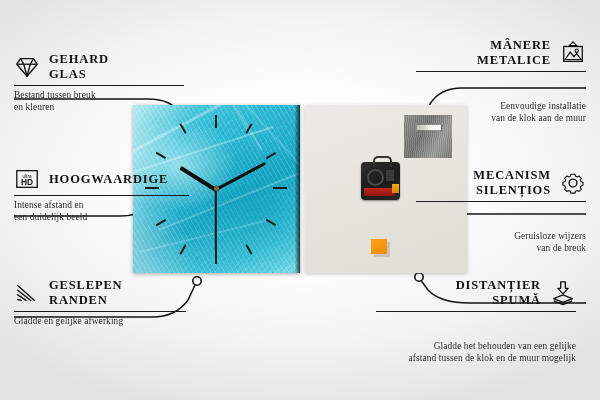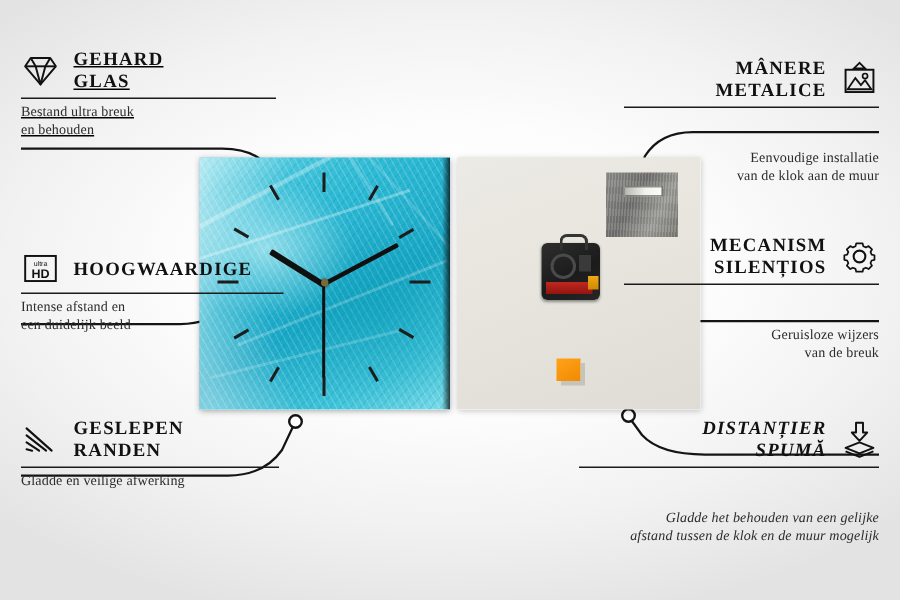--- a/index.html
+++ b/index.html
@@ -248,42 +248,42 @@
         <div class="mech-dial"></div>
         <div class="mech-chip"></div>
         <div class="battery">
           <div class="battery-plus"></div>
         </div>
       </div>
       <div class="spacer-foam"></div>
     </div>
   </div>
 
-  <div class="callout left" style="left:14px; top:32px; width:170px;text-decoration:underline;">
+  <div class="callout left" style="left:14px; top:52px; width:170px;">
     <div class="head">
       <span class="ic">
         <svg viewBox="0 0 28 28">
           <g fill="none" stroke="#111" stroke-width="1.4" stroke-linejoin="round">
             <path d="M3 11 L14 24 L25 11 L21 5 L7 5 Z"></path>
             <path d="M3 11 H25"></path>
             <path d="M7 5 L10.5 11 L14 24 L17.5 11 L21 5"></path>
           </g>
         </svg>
       </span>
       <div>
         <div class="title">
           <div>GEHARD</div>
           <div>GLAS</div>
         </div>
       </div>
     </div>
     <div class="rule" style="width:170px;"></div>
     <div class="desc">
-      <div>Bestand ultra breuk</div>
-      <div>en behouden</div>
+      <div>Bestand tussen breuk</div>
+      <div>en kleuren</div>
     </div>
   </div>
 
   <div class="callout left" style="left:14px; top:166px; width:175px;">
     <div class="head">
       <span class="ic">
         <svg viewBox="0 0 28 28">
           <rect x="3" y="5" width="22" height="18" fill="none" stroke="#111" stroke-width="1.4"></rect>
           <text x="14" y="12.4" font-family="Liberation Sans, sans-serif" font-size="5" text-anchor="middle" fill="#111">ultra</text>
           <text x="14" y="20.6" font-family="Liberation Sans, sans-serif" font-size="9" font-weight="bold" text-anchor="middle" fill="#111">HD</text>
@@ -312,21 +312,21 @@
           </g>
         </svg>
       </span>
       <div class="title">
         <div>GESLEPEN</div>
         <div>RANDEN</div>
       </div>
     </div>
     <div class="rule" style="width:172px;"></div>
     <div class="desc">
-      <div>Gladde en veilige afwerking</div>
+      <div>Gladde en gelijke afwerking</div>
     </div>
   </div>
 
   <div class="callout right" style="left:416px; top:38px; width:170px;">
     <div class="head">
       <div class="title">
         <div>MÂNERE</div>
         <div>METALICE</div>
       </div>
       <span class="ic">
@@ -338,21 +338,21 @@
         </svg>
       </span>
     </div>
     <div class="rule" style="width:170px;"></div>
     <div class="desc">
       <div>Eenvoudige installatie</div>
       <div>van de klok aan de muur</div>
     </div>
   </div>
 
-  <div class="callout right" style="left:416px; top:156px; width:170px;">
+  <div class="callout right" style="left:416px; top:168px; width:170px;">
     <div class="head">
       <div class="title">
         <div>MECANISM</div>
         <div>SILENȚIOS</div>
       </div>
       <span class="ic">
         <svg viewBox="0 0 28 28">
           <g fill="none" stroke="#111" stroke-width="1.5" stroke-linejoin="round">
             <path d="M11.2 3.4 h5.6 l.6 2.5 2.3 1.0 2.3-1.2 3.0 3.0 -1.3 2.2 1.0 2.3 2.5 .6 v4.0 l-2.5 .6 -1.0 2.3 1.3 2.2 -3.0 3.0 -2.3-1.2 -2.3 1.0 -.6 2.5 h-5.6 l-.6-2.5 -2.3-1.0 -2.3 1.2 -3.0-3.0 1.3-2.2 -1.0-2.3 -2.5-.6 v-4.0 l2.5-.6 1.0-2.3 -1.3-2.2 3.0-3.0 2.3 1.2 2.3-1.0 Z" transform="scale(.82) translate(3.0,2.2)"></path>
             <circle cx="14" cy="14" r="4.2"></circle>
@@ -360,21 +360,21 @@
         </svg>
       </span>
     </div>
     <div class="rule" style="width:170px;"></div>
     <div class="desc">
       <div>Geruisloze wijzers</div>
       <div>van de breuk</div>
     </div>
   </div>
 
-  <div class="callout right" style="left:386px; top:278px; width:200px;font-style:italic;">
+  <div class="callout right" style="left:376px; top:278px; width:200px;">
     <div class="head">
       <div class="title">
         <div>DISTANȚIER</div>
         <div>SPUMĂ</div>
       </div>
       <span class="ic">
         <svg viewBox="0 0 28 28">
           <g fill="none" stroke="#111" stroke-width="1.4" stroke-linejoin="round">
             <path d="M11.5 2 h5 v7 h3 l-5.5 6 -5.5-6 h3 Z"></path>
             <path d="M14 16 L24 20 L14 24 L4 20 Z"></path>

